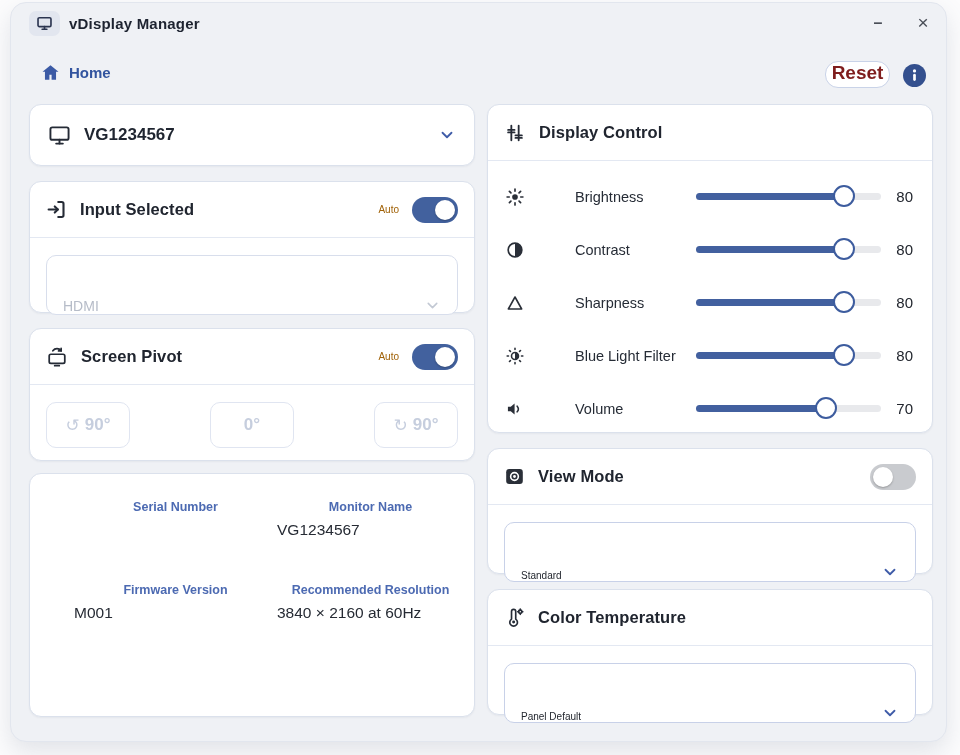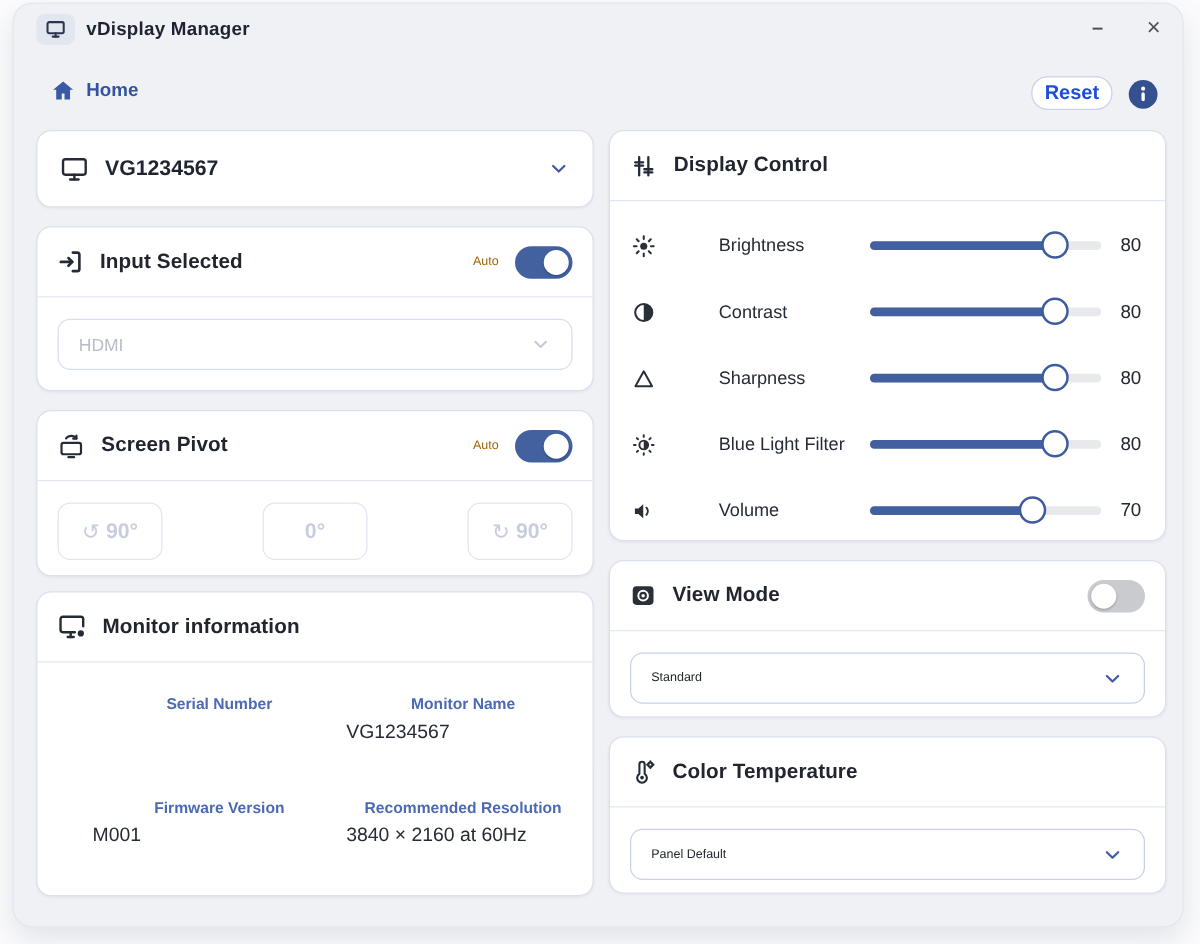--- a/index.html
+++ b/index.html
@@ -21,21 +21,21 @@
     justify-content:center; color:#4a4f58; font-size:18px; cursor:default; }
   .win-btn.min { right:56px; font-weight:700; font-size:16px; }
   .win-btn.close { right:11px; font-size:19px; }
 
   
   .home { position:absolute; left:30px; top:60px; display:flex; align-items:center; gap:9px;
     color:#32549f; font-size:15px; font-weight:700; }
   .home svg { color:#3b5aa5; }
   .reset-btn { position:absolute; right:56px; top:58px; width:65px; height:27px;
     background:#fff; border:1px solid #c9d3e8; border-radius:13px;
-    color:#1d4ed8; font-size:16px; font-weight:600; display:flex; align-items:center; justify-content:center; }
+    color:#7f1d1d; font-size:19px; font-weight:600; display:flex; align-items:flex-start; justify-content:center; }
   .info-btn { position:absolute; right:20px; top:61px; width:23px; height:23px; border-radius:50%;
     background:#34508e; display:flex; align-items:center; justify-content:center; }
 
   
   .card { position:absolute; background:#fff; border:1px solid #dbe1ec; border-radius:12px;
     box-shadow:0 1px 2px rgba(25,39,80,.05); }
   .col-l { left:18px;  width:446px; }
   .col-r { left:476px; width:446px; }
 
   .card-selector  { top:101px; height:62px; }
@@ -61,22 +61,22 @@
 
   
   .toggle { position:relative; width:46px; height:26px; border-radius:13px; background:#c9cbcf; }
   .toggle .knob { position:absolute; top:3px; left:3px; width:20px; height:20px; border-radius:50%;
     background:#fff; box-shadow:0 1px 2px rgba(0,0,0,.25); }
   .toggle.on { background:#42619e; }
   .toggle.on .knob { left:23px; }
 
   
   .card-body { padding:17px 16px 0 16px; }
-  .select-box { height:41px; border:1px solid #c8d1e8; border-radius:10px; background:#fff;
-    display:flex; align-items:center; padding:0 16px; }
+  .select-box { height:60px; border:1px solid #c8d1e8; border-radius:10px; background:#fff;
+    display:flex; align-items:flex-end; padding:0 16px; }
   .select-box .sel-text { font-size:10px; color:#23272f; }
   .select-box .chev { margin-left:auto; color:#3f5ca8; display:flex; }
   .select-box.disabled { border-color:#d8deec; }
   .select-box.disabled .sel-text { color:#b6bcc8; font-size:14px; }
   .select-box.disabled .chev { color:#c3c9d4; }
 
   
   .pivot-row { display:flex; justify-content:space-between; padding:17px 16px 0 16px; }
   .pivot-btn { width:84px; height:46px; border:1.5px solid #e0e5f1; border-radius:10px; background:#fff;
     color:#c6cede; font-size:17px; font-weight:700;
@@ -208,31 +208,20 @@
           <span>0°</span>
         </button>
         <button class="pivot-btn">
           <span class="rot-glyph">↻</span>
           <span>90°</span>
         </button>
       </div>
     </div>
 
     <div class="card col-l card-moninfo">
-      <div class="card-header">
-        <span class="hicon">
-          <svg width="23" height="21" viewBox="0 0 24 22" fill="none" stroke="currentColor" stroke-width="2" stroke-linecap="round" stroke-linejoin="round">
-            <path d="M21.5 10.5v-6a2 2 0 0 0-2-2h-15a2 2 0 0 0-2 2v9a2 2 0 0 0 2 2h10"></path>
-            <path d="M8.5 19.5h5"></path>
-              <path d="M11 15.5v4"></path>
-            <circle cx="19.5" cy="16.5" r="2.6" fill="currentColor" stroke="none"></circle>
-          </svg>
-        </span>
-        <span class="card-title">Monitor information</span>
-      </div>
       <div class="info-grid">
         <div>
           <div class="info-label">Serial Number</div>
         </div>
         <div>
           <div class="info-label">Monitor Name</div>
           <div class="info-value">VG1234567</div>
         </div>
         <div>
           <div class="info-label">Firmware Version</div>

